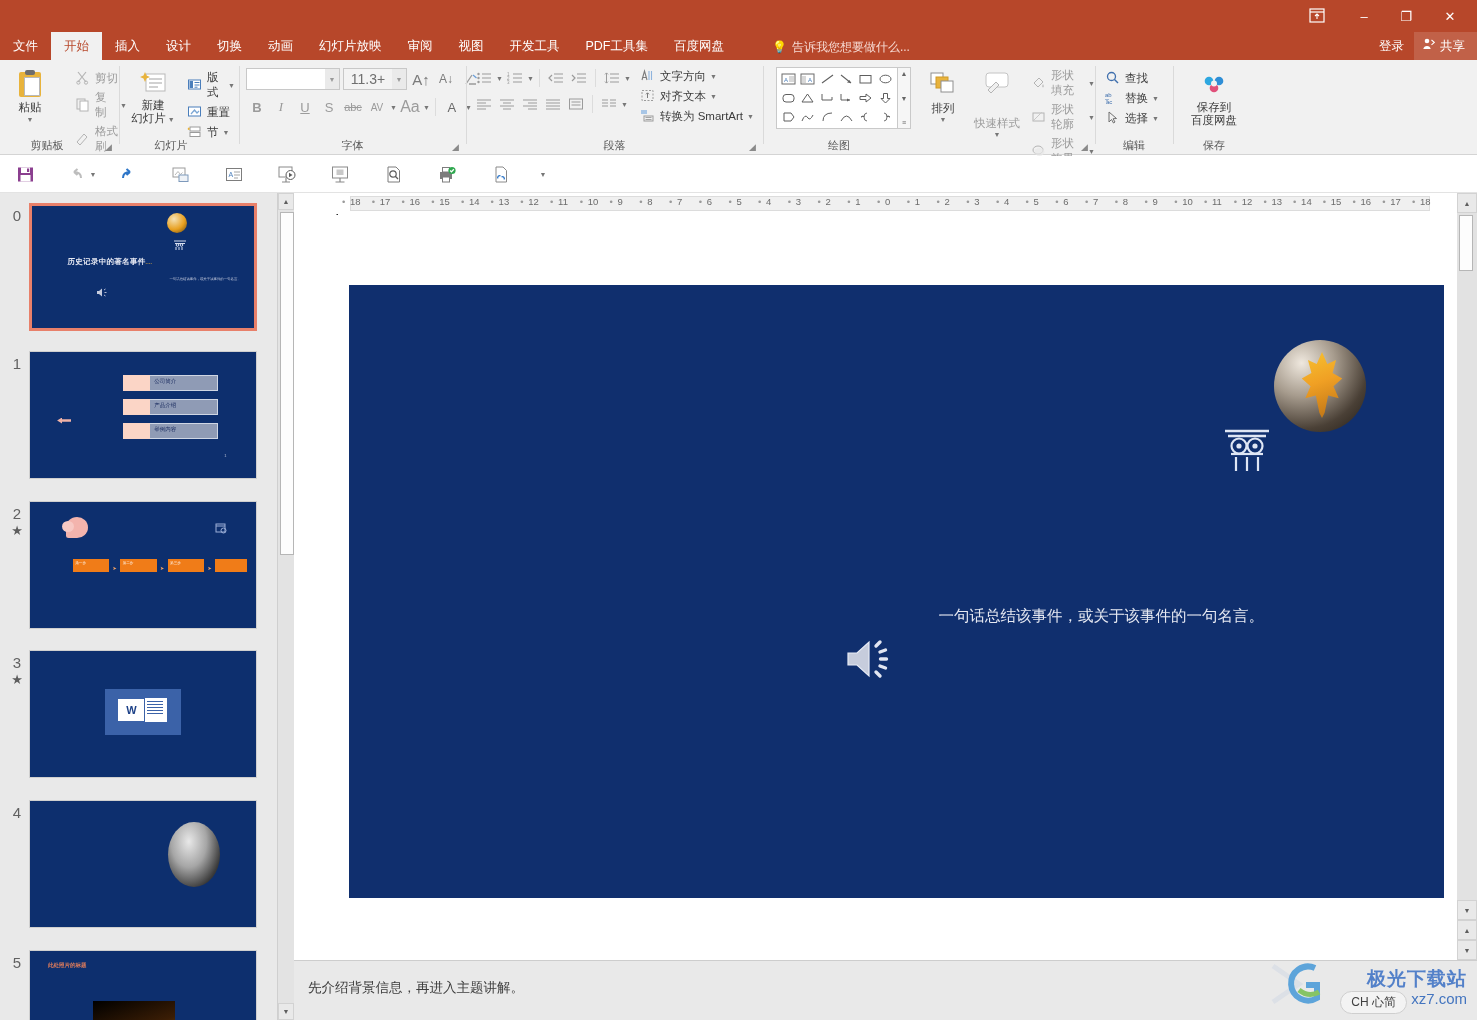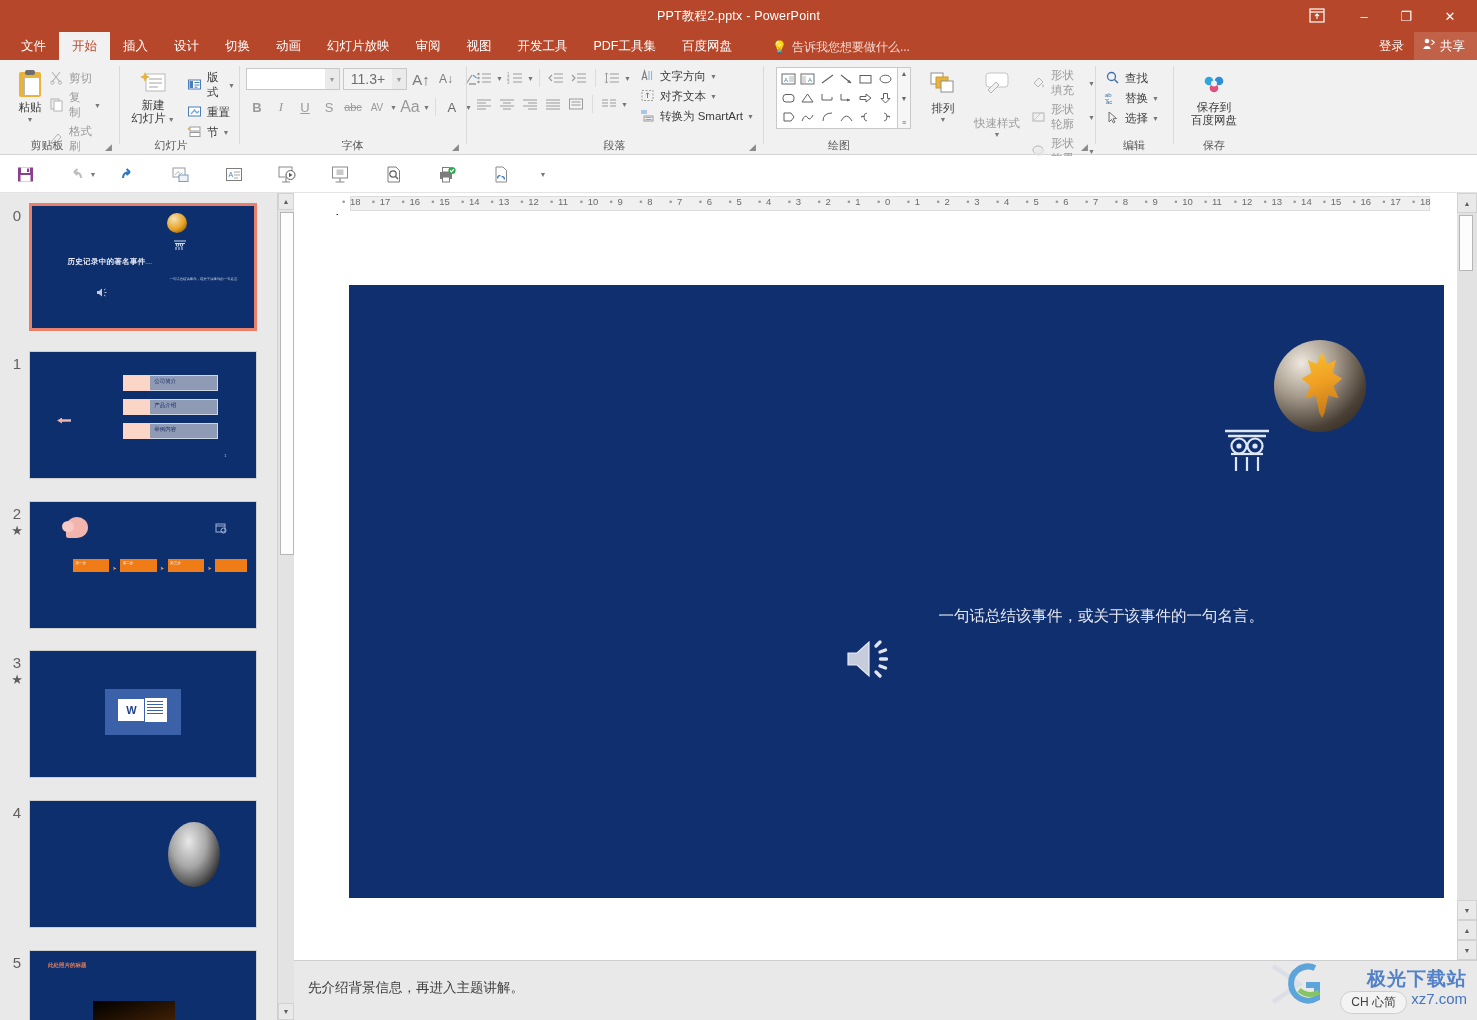--- a/index.html
+++ b/index.html
@@ -28,21 +28,21 @@
     color:#fff; font-size:13px; cursor:default;
   }
   .winbtn.close { width:46px; }
   .ribbon-opt { position:absolute; right:150px; top:7px; width:20px; height:18px; }
 
   
   .tabstrip {
     position:absolute; top:32px; left:0; width:1477px; height:28px;
     background:#b7472a;
   }
-  .tabs { display:flex; align-items:center; height:28px; padding-left:8px; }
+  .tabs { display:flex; align-items:center; height:28px; }
   .tab {
     height:28px; line-height:28px; padding:0 13px; color:#fff;
     font-size:12.5px; white-space:nowrap; cursor:default;
   }
   .tab.active { background:#f1f1f1; color:#b7472a; }
   .tellme {
     position:absolute; left:772px; top:5px; height:20px; display:flex; align-items:center;
     color:#f6d9d2; font-size:12px; white-space:nowrap;
   }
   .tellme .bulb { margin-right:5px; font-size:12px; }
@@ -248,21 +248,20 @@
     display:flex; align-items:center; gap:4px;
   }
   .cursor-arrow { position:absolute; left:336px; top:213px; width:12px; height:18px; }
 </style>
 </head>
 <body>
 
 <div class="app">
 
   <div class="titlebar">
-    <div class="doc-title">PPT教程2.pptx - PowerPoint</div>
     <div class="ribbon-opt">
       <svg width="20" height="18" viewBox="0 0 20 18">
         <rect x="3" y="2" width="14" height="13" fill="none" stroke="#fff" stroke-width="1.2"></rect>
         <path d="M3 5 h14" stroke="#fff" stroke-width="1.2"></path>
         <path d="M10 12 l0 -5 M8 9 l2 -2 l2 2" stroke="#fff" stroke-width="1.1" fill="none"></path>
       </svg>
     </div>
     <div class="winbtns">
       <div class="winbtn">–</div>
       <div class="winbtn">❐</div>
@@ -309,21 +308,21 @@
     <div class="rgroup" style="left:0;width:118px">
       <div class="bigbtn" style="position:absolute;left:6px;top:6px;width:48px">
         <span class="paste-ico">
           <span class="clip"></span>
             <span class="pg"></span>
             <span class="tab2"></span>
         </span>
         <span style="margin-top:2px">粘贴</span>
         <span class="caret" style="margin-top:1px">▼</span>
       </div>
-      <div style="position:absolute;left:46px;top:8px;width:58px">
+      <div style="position:absolute;left:72px;top:8px;width:58px">
         <div class="smallrow">
           <span class="ico">
             <svg width="15" height="15" viewBox="0 0 15 15">
                 <path d="M3 2 L11 12 M11 2 L3 12" stroke="#b4b4b4" stroke-width="1.2" fill="none"></path>
                 <circle cx="3.4" cy="12.6" r="1.6" fill="none" stroke="#b4b4b4"></circle>
                 <circle cx="11" cy="12.6" r="1.6" fill="none" stroke="#b4b4b4"></circle>
               </svg>
           </span>
           <span>剪切</span>
         </div>

